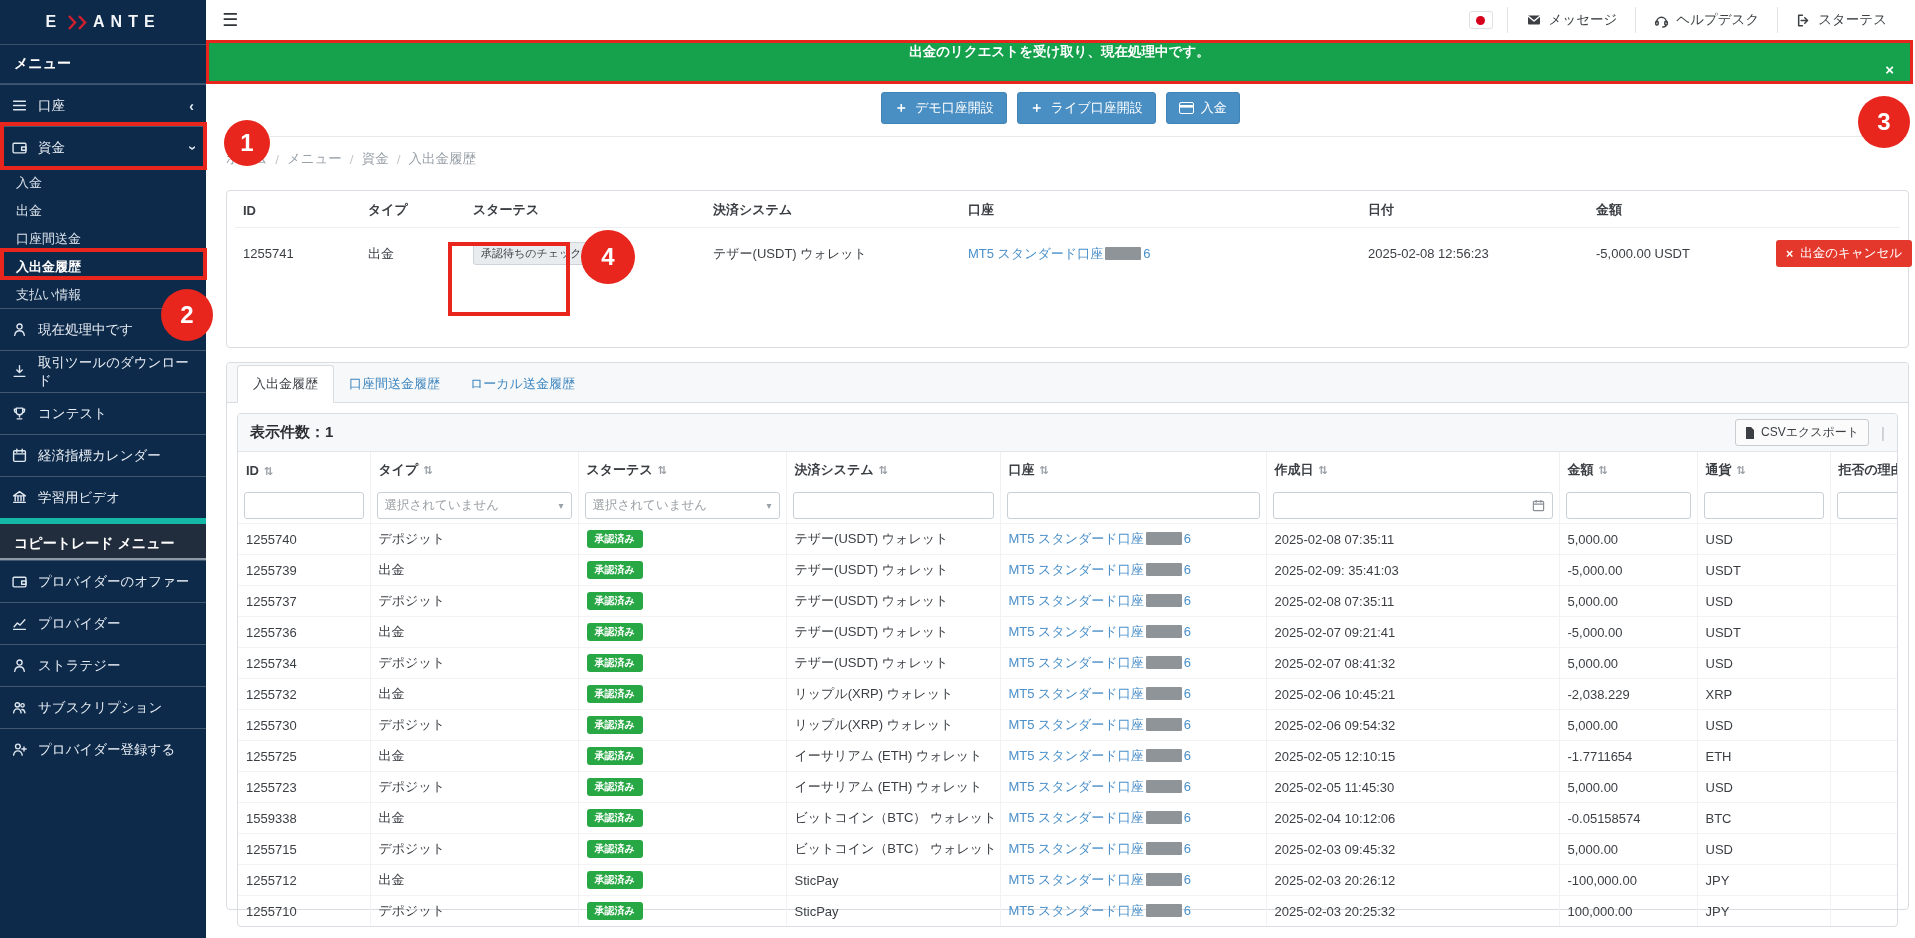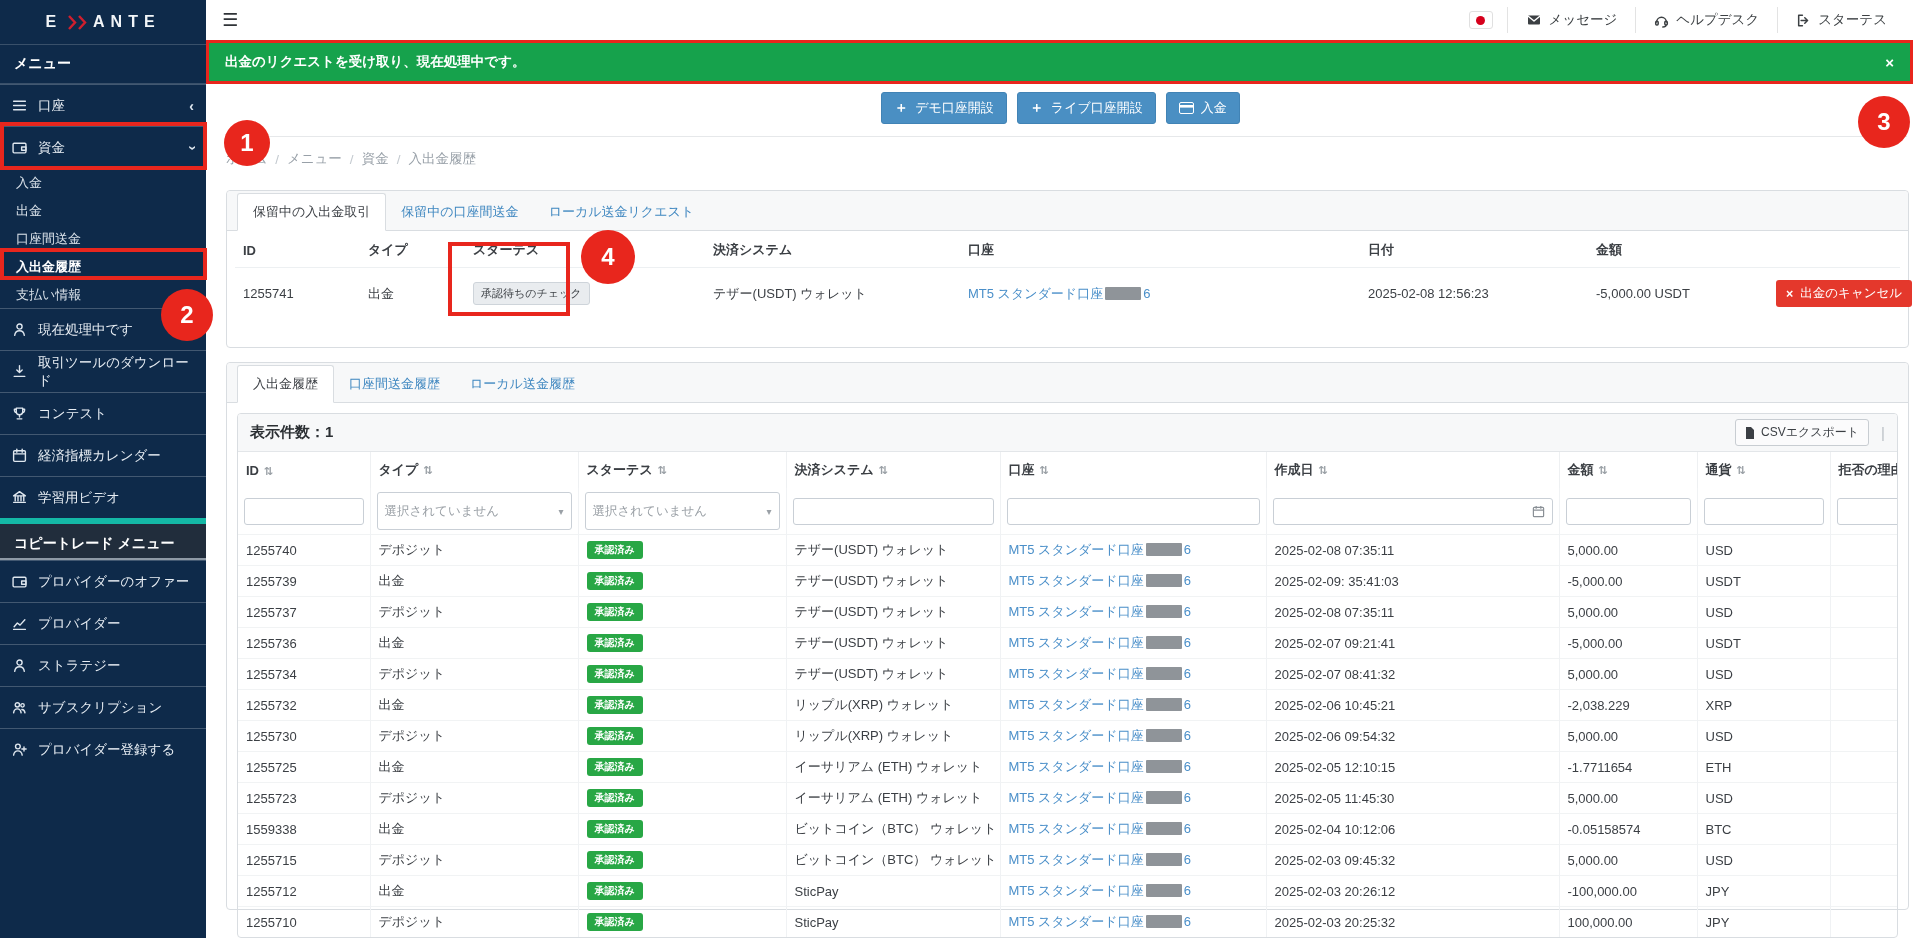--- a/index.html
+++ b/index.html
@@ -33,21 +33,21 @@
   .top-item{display:flex;align-items:center;gap:7px;padding:0 18px;color:#3c4043;font-size:13.5px;
         height:26px;border-left:1px solid #e3e3e3;cursor:pointer;}
   .flagbox{width:24px;height:18px;background:#fff;border:1px solid #e0e0e0;border-radius:3px;
         display:flex;align-items:center;justify-content:center;margin:0 14px;}
   .flagdot{width:9px;height:9px;border-radius:50%;background:#d6001c;}
   svg.tic{stroke:#3c4043;fill:none;stroke-width:1.4;stroke-linecap:round;stroke-linejoin:round;}
 
   
   .banner{position:absolute;left:206px;top:40px;right:2px;height:44px;background:#16a24c;
         border:3px solid #e8261d;display:flex;align-items:center;padding:0 16px;
-        color:#fff;font-weight:bold;font-size:13.5px;z-index:6;}
+        color:#fff;font-weight:bold;font-size:13.5px;z-index:6;flex-direction:column;}
   .banner .close{margin-left:auto;font-size:15px;font-weight:bold;cursor:pointer;color:#fff;}
 
   
   .actions{position:absolute;left:206px;top:92px;right:0;height:32px;display:flex;
         justify-content:center;align-items:center;gap:10px;}
   .btn-blue{display:flex;align-items:center;gap:7px;background:#4a8fc3;border:1px solid #4183b5;
         color:#fff;font-size:13px;padding:6px 12px;border-radius:3px;cursor:pointer;}
   .btn-blue .plus{font-weight:bold;font-size:14px;}
 
   .hline{position:absolute;left:226px;right:8px;top:136px;border-top:1px solid #e6e8ea;}
@@ -87,21 +87,21 @@
         border-radius:3px;font-size:12px;color:#3b3f44;padding:4px 9px;cursor:pointer;}
   .vbar{color:#b9bfc5;font-size:15px;}
   .htable{border-collapse:collapse;table-layout:fixed;font-size:13px;color:#3b3f44;width:1702px;}
   .htable th{text-align:left;font-size:13px;padding:9px 8px;border-right:1px solid #eef0f2;white-space:nowrap;overflow:hidden;}
   .htable th .sort{color:#9aa0a6;font-size:11px;margin-left:5px;}
   .htable td{padding:6px 8px;border-right:1px solid #f0f2f4;border-top:1px solid #f1f3f4;
         white-space:nowrap;overflow:hidden;height:28px;}
   .htable tr.filter td{padding:4px 6px;border-top:none;}
   .fin{width:100%;height:27px;border:1px solid #c9cfd6;border-radius:3px;background:#fff;
         font-size:12.5px;color:#555;padding:0 6px;font-family:inherit;}
-  .fsel{display:flex;align-items:center;justify-content:space-between;width:100%;height:38px;
+  .fsel{display:flex;align-items:center;justify-content:space-between;width:100%;height:27px;
         border:1px solid #c9cfd6;border-radius:3px;background:#fff;color:#9aa0a6;font-size:12.5px;
         padding:0 7px;cursor:pointer;}
   .fsel .ch{color:#9aa0a6;font-size:10px;}
   .fdate{display:flex;align-items:center;justify-content:space-between;width:100%;height:27px;
         border:1px solid #c9cfd6;border-radius:3px;background:#fff;padding:0 7px;cursor:text;}
   .badge-green{display:inline-block;background:#28a745;color:#fff;font-size:10px;font-weight:bold;
         padding:2px 8px;border-radius:3px;}
 
   
   .ann-circle{position:absolute;border-radius:50%;background:#e8261d;color:#fff;display:flex;
@@ -307,25 +307,20 @@
       <span>ホーム</span>
       <span class="sep">/</span>
       <span>メニュー</span>
       <span class="sep">/</span>
       <span>資金</span>
       <span class="sep">/</span>
       <span>入出金履歴</span>
     </div>
 
   <div class="card card1">
-    <div class="tabbar" id="pending-tabs">
-        <span class="tab active">保留中の入出金取引</span>
-        <span class="tab">保留中の口座間送金</span>
-        <span class="tab">ローカル送金リクエスト</span>
-      </div>
     <div style="padding:0 8px;">
       <table class="ptable">
         <colgroup>
             <col style="width:125px">
             <col style="width:105px">
             <col style="width:240px">
             <col style="width:255px">
             <col style="width:400px">
             <col style="width:228px">
             <col style="width:180px">

